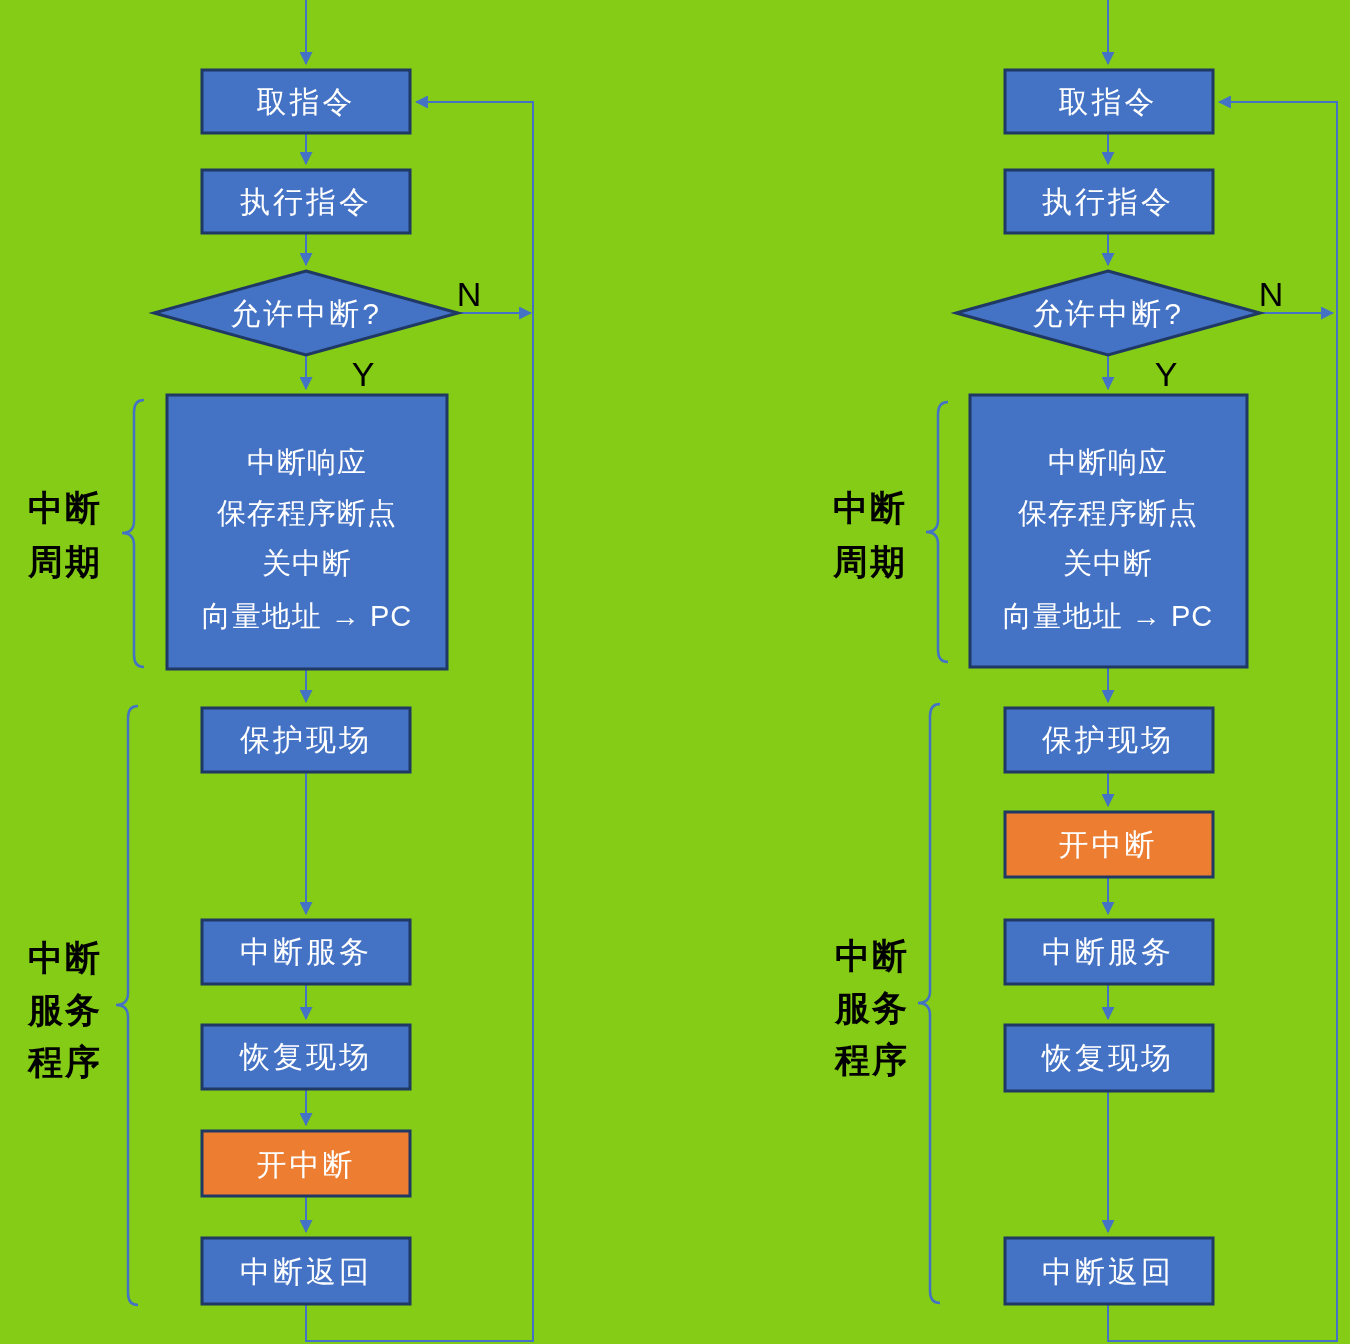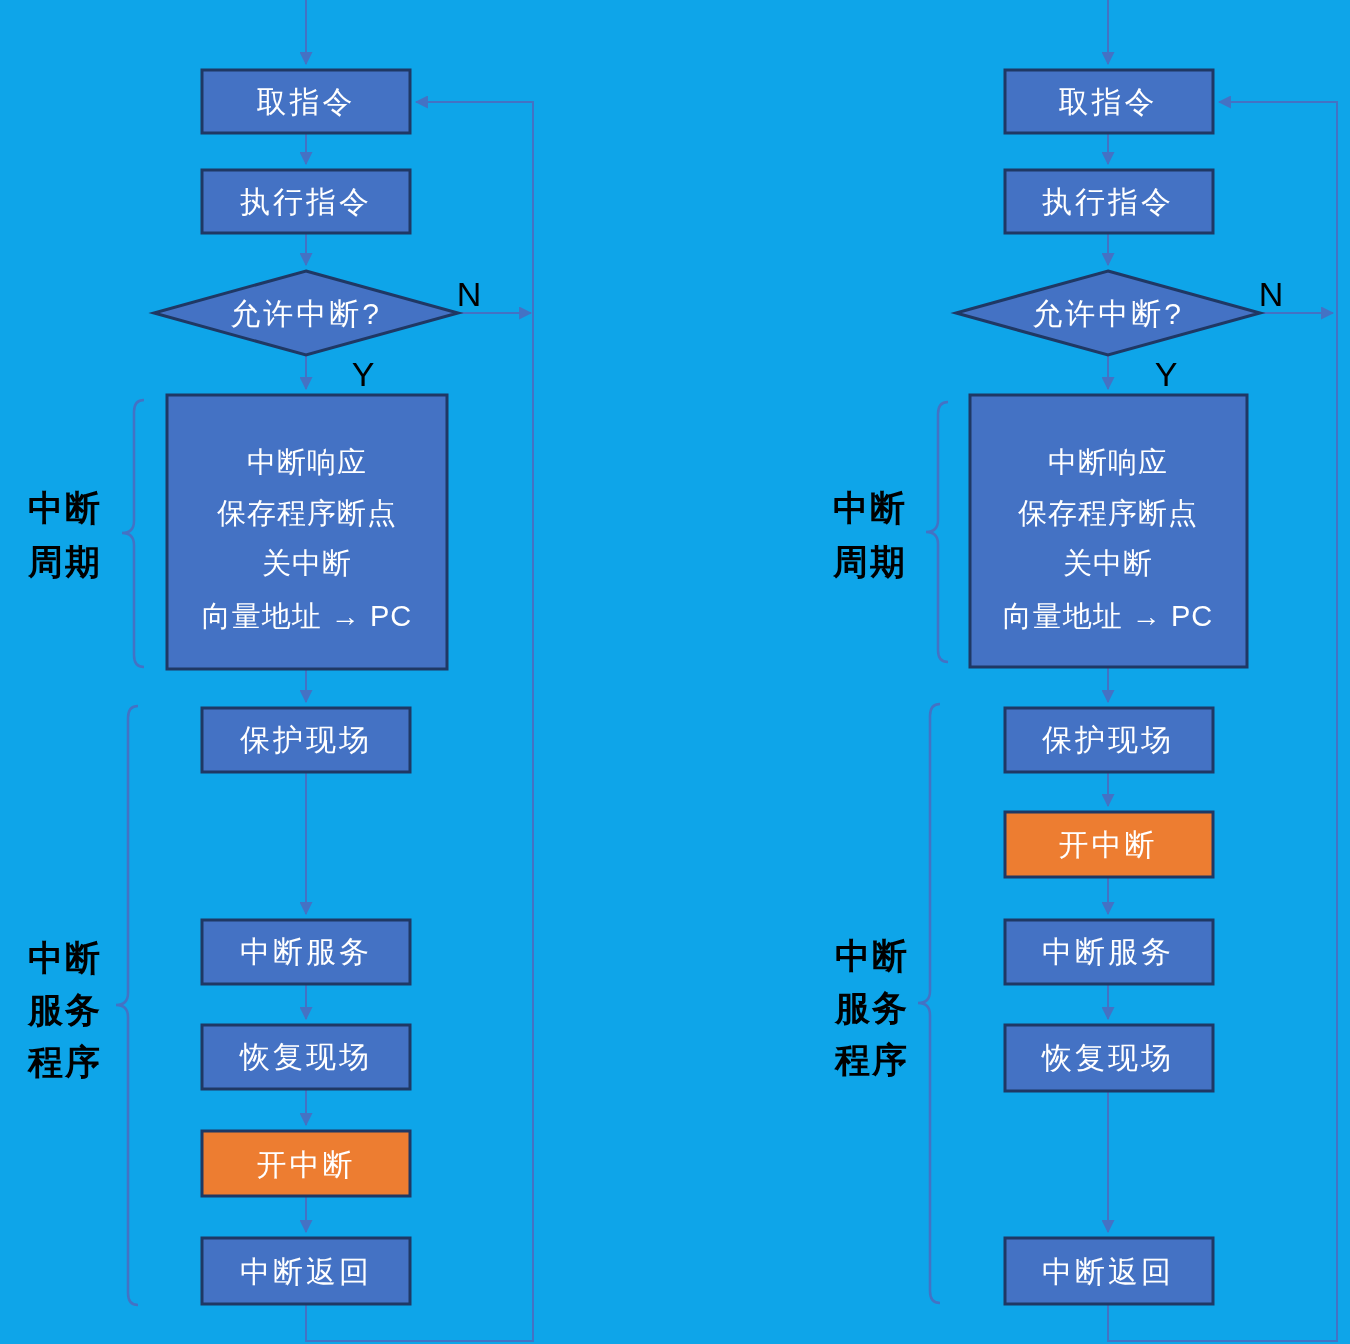--- a/index.html
+++ b/index.html
@@ -1,16 +1,16 @@
 <!DOCTYPE html>
 <html><head>
 <meta charset="utf-8">
 <style>
   html, body { margin: 0; padding: 0; background: #ffffff; }
-  .stage { position: relative; width: 1350px; height: 1344px; background: #0ea5e9; overflow: hidden; }
+  .stage { position: relative; width: 1350px; height: 1344px; background: #84cc16; overflow: hidden; }
   svg { display: block; }
   .box        { fill: #4472C4; stroke: #1F3864; stroke-width: 3; }
   .box-orange { fill: #ED7D31; stroke: #1F3864; stroke-width: 3; }
   .diamond    { fill: #4472C4; stroke: #1F3864; stroke-width: 3; }
   .conn       { fill: none; stroke: #4472C4; stroke-width: 2; }
   .brace      { fill: none; stroke: #4472C4; stroke-width: 2.5; }
   text { font-family: "Liberation Sans", sans-serif; }
   .node-text  { fill: #ffffff; font-size: 30px; letter-spacing: 3px; text-anchor: middle; }
   .big-text   { fill: #ffffff; font-size: 29px; letter-spacing: 1px; text-anchor: middle; }
   .side-label { fill: #000000; font-size: 35px; font-weight: 900; letter-spacing: 2px; text-anchor: middle; }

